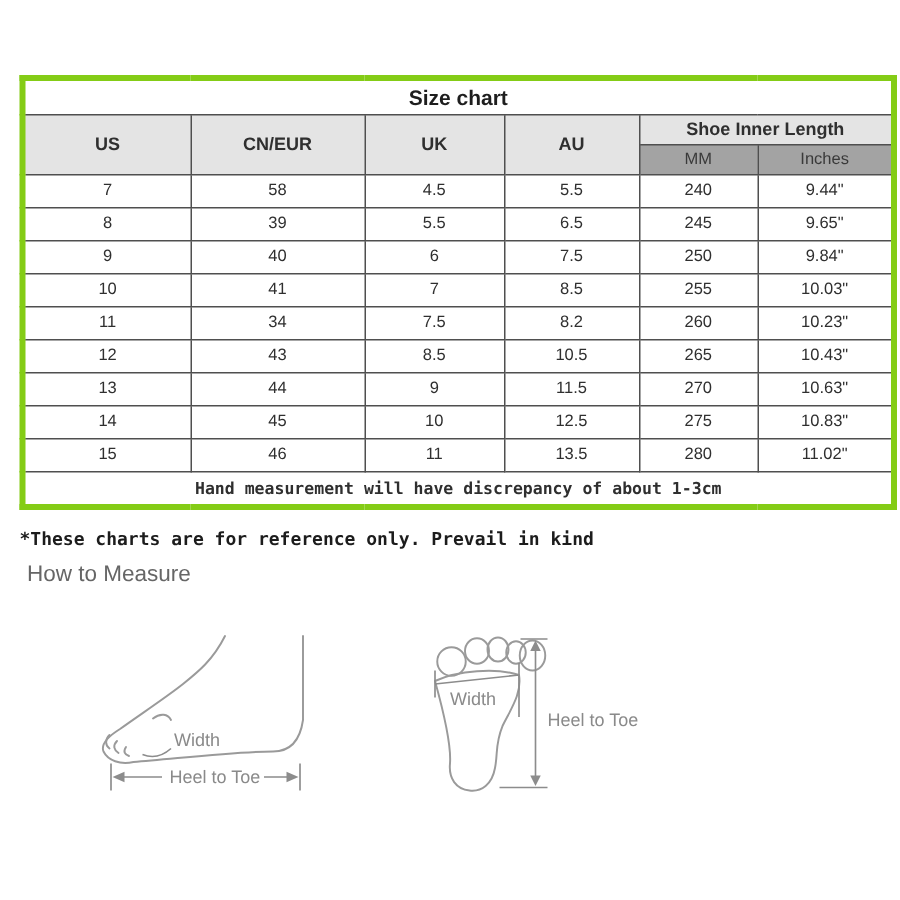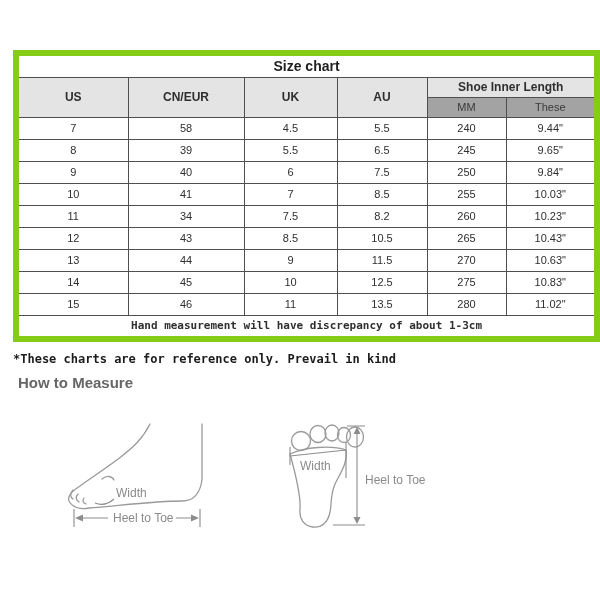--- a/index.html
+++ b/index.html
@@ -14,21 +14,21 @@
   }
 
   
   table.size-table {
     position: absolute;
     left: 13px;
     top: 50px;
     width: 581px;
     border-collapse: collapse;
     table-layout: fixed;
-    border: 6px solid #84cc16;
+    border: 4px solid #84cc16;
   }
   table.size-table th,
   table.size-table td {
     border: 1px solid #4f4f4f;
     text-align: center;
     vertical-align: middle;
     color: #2f2f2f;
     font-size: 11px;
     padding: 0;
   }
@@ -72,21 +72,20 @@
     font-size: 12px;
     color: #1c1c1c;
     white-space: nowrap;
   }
   .htm-heading {
     position: absolute;
     left: 18px;
     top: 374px;
     font-size: 15px;
     color: #666666;
-    font-weight: bold;
   }
   .htm-sub {
     position: absolute;
     left: 18px;
     top: 395px;
     font-size: 12px;
     color: #666666;
   }
   .caption {
     position: absolute;
@@ -127,21 +126,21 @@
       </tr>
       <tr class="head-row">
         <th rowspan="2">US</th>
         <th rowspan="2">CN/EUR</th>
         <th rowspan="2">UK</th>
         <th rowspan="2">AU</th>
         <th colspan="2">Shoe Inner Length</th>
       </tr>
       <tr class="subhead-row">
         <th>MM</th>
-        <th>These</th>
+        <th>Inches</th>
       </tr>
     </thead>
     <tbody>
         <tr>
           <td>7</td>
           <td>58</td>
           <td>4.5</td>
           <td>5.5</td>
           <td>240</td>
           <td>9.44"</td>

